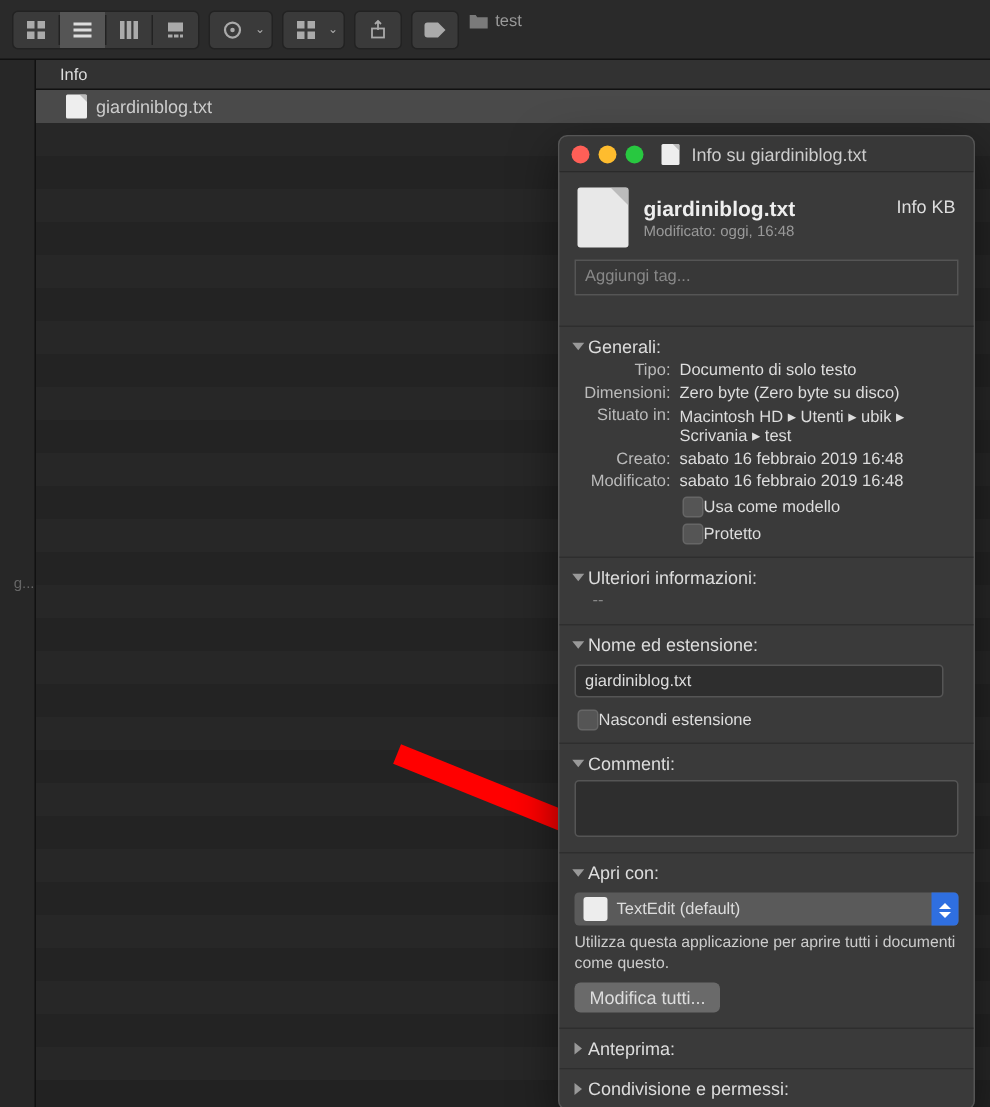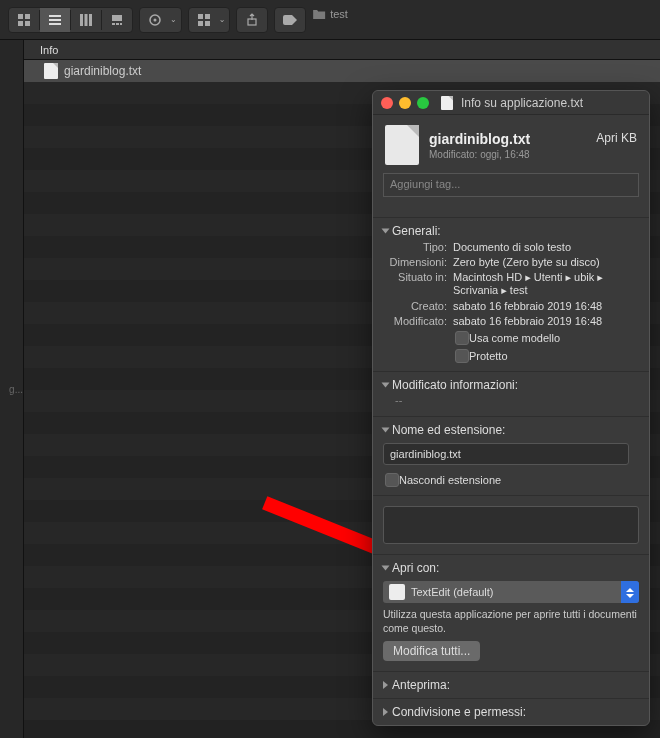--- a/index.html
+++ b/index.html
@@ -197,27 +197,27 @@
   <div class="arrow-line"></div>
     <div class="arrow-head"></div>
 </div>
 
 <div class="info-panel">
   <div class="titlebar">
     <div class="traffic t-close"></div>
     <div class="traffic t-min"></div>
     <div class="traffic t-max"></div>
     <div class="file-icon win-icon" style="width:12px;height:14px"></div>
-    <span class="win-title">Info su applicazione.txt</span>
+    <span class="win-title">Info su giardiniblog.txt</span>
   </div>
 
   <div class="summary">
     <div class="big-icon"></div>
     <div class="summary-text">
-      <div><span class="file-name">giardiniblog.txt</span><span class="file-size">Apri KB</span></div>
+      <div><span class="file-name">giardiniblog.txt</span><span class="file-size">Info KB</span></div>
       <div class="modified">Modificato: oggi, 16:48</div>
     </div>
   </div>
 
   <div class="tags-field"><span>Aggiungi tag...</span></div>
 
   <div class="section">
     <div class="sec-head">
         <span class="disclose open"></span>
         <span>Generali:</span>
@@ -248,38 +248,42 @@
       </div>
     <div class="chk-row">
         <div class="chk"></div>
         <span>Protetto</span>
       </div>
   </div>
 
   <div class="section">
     <div class="sec-head">
         <span class="disclose open"></span>
-        <span>Modificato informazioni:</span>
+        <span>Ulteriori informazioni:</span>
       </div>
     <div class="dashdash">--</div>
   </div>
 
   <div class="section">
     <div class="sec-head">
         <span class="disclose open"></span>
         <span>Nome ed estensione:</span>
       </div>
     <input class="name-input" value="giardiniblog.txt" style="">
     <div class="chk-row inline">
         <div class="chk"></div>
         <span>Nascondi estensione</span>
       </div>
   </div>
 
   <div class="section">
+    <div class="sec-head">
+        <span class="disclose open"></span>
+        <span>Commenti:</span>
+      </div>
     <div class="comment-box"></div>
   </div>
 
   <div class="section">
     <div class="sec-head">
         <span class="disclose open"></span>
         <span>Apri con:</span>
       </div>
     <div class="app-select">
       <div class="app-icon"></div>

